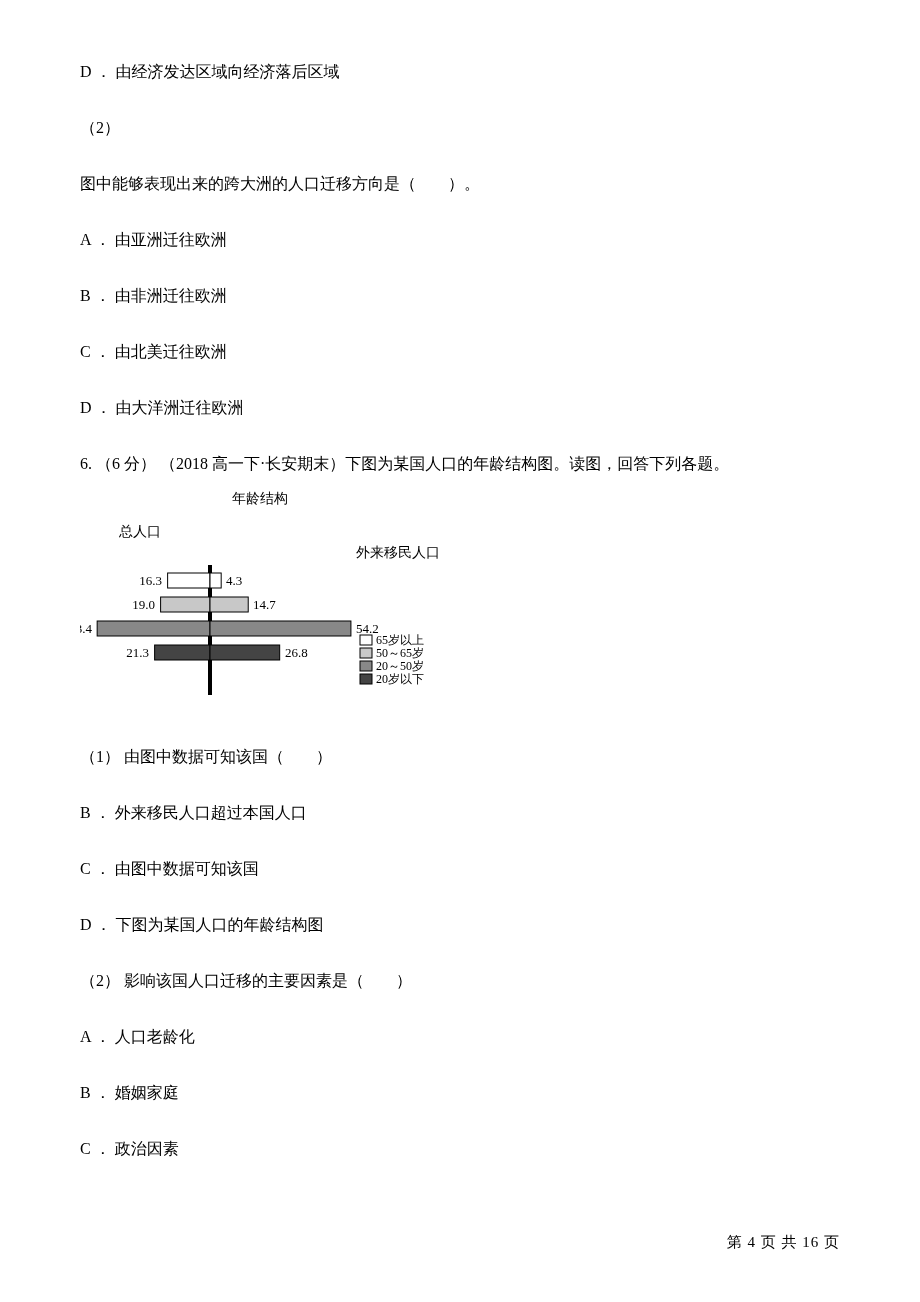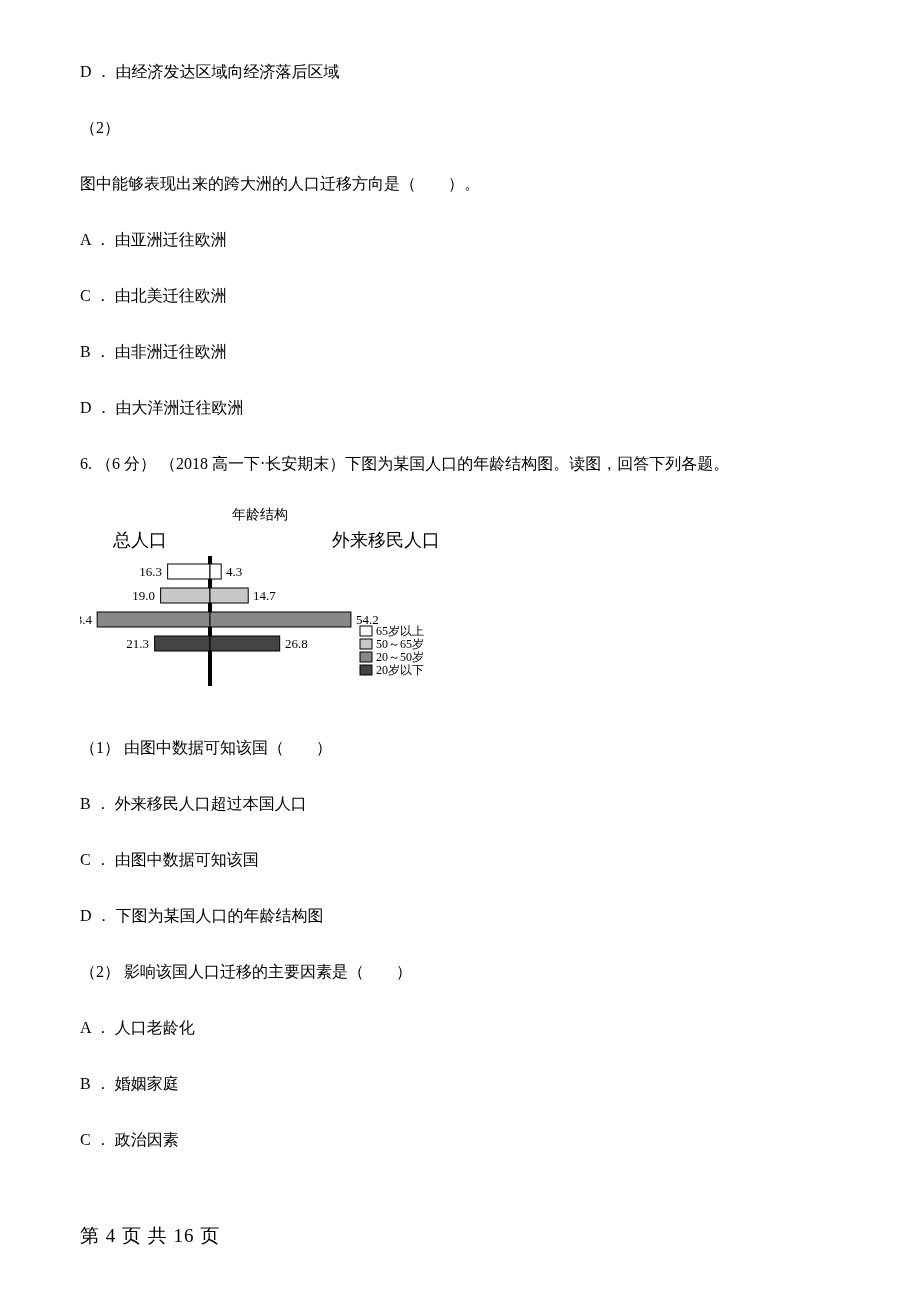--- a/index.html
+++ b/index.html
@@ -12,68 +12,69 @@
     .page {
       padding: 60px 80px 40px 80px;
       font-size: 16px;
       color: #000;
       line-height: 1.5;
     }
     .para {
       margin-bottom: 32px;
     }
     .q6-text {
-      margin-bottom: 28px;
+      margin-bottom: 12px;
     }
     .chart-wrap {
       margin: 10px 0 30px 0;
       width: 360px;
     }
     .chart-title {
       text-align: center;
       font-size: 14px;
-      margin-bottom: 2px;
+      margin-bottom: 12px;
     }
     .chart-header {
       display: flex;
-      font-size: 18px;
+      font-size: 14px;
       margin-bottom: 2px;
+      flex-direction: column;
     }
     .chart-header .left-lbl {
       width: 120px;
       text-align: center;
     }
     .chart-header .right-lbl {
       flex: 1;
       text-align: right;
     }
     .chart-svg {
       display: block;
     }
     .footer {
-      text-align: left;
-      font-size: 19px;
+      text-align: right;
+      font-size: 15px;
       margin-top: 70px;
       letter-spacing: 1px;
     }
   </style>
 </head>
 <body>
 
 <div class="page">
 
   <div class="para">D ． 由经济发达区域向经济落后区域</div>
 
   <div class="para">（2）</div>
 
   <div class="para">图中能够表现出来的跨大洲的人口迁移方向是（　　）。</div>
 
   <div class="para">A ． 由亚洲迁往欧洲</div>
+  <div class="para">B ． 由非洲迁往欧洲</div>
   <div class="para">C ． 由北美迁往欧洲</div>
-  <div class="para">B ． 由非洲迁往欧洲</div>
   <div class="para">D ． 由大洋洲迁往欧洲</div>
 
   <div class="q6-text">6.  （6 分） （2018 高一下·长安期末）下图为某国人口的年龄结构图。读图，回答下列各题。</div>
 
   <div class="chart-wrap">
     <div class="chart-title">年龄结构</div>
     <div class="chart-header">
       <div class="left-lbl">总人口</div>
       <div class="right-lbl">外来移民人口</div>
     </div>

